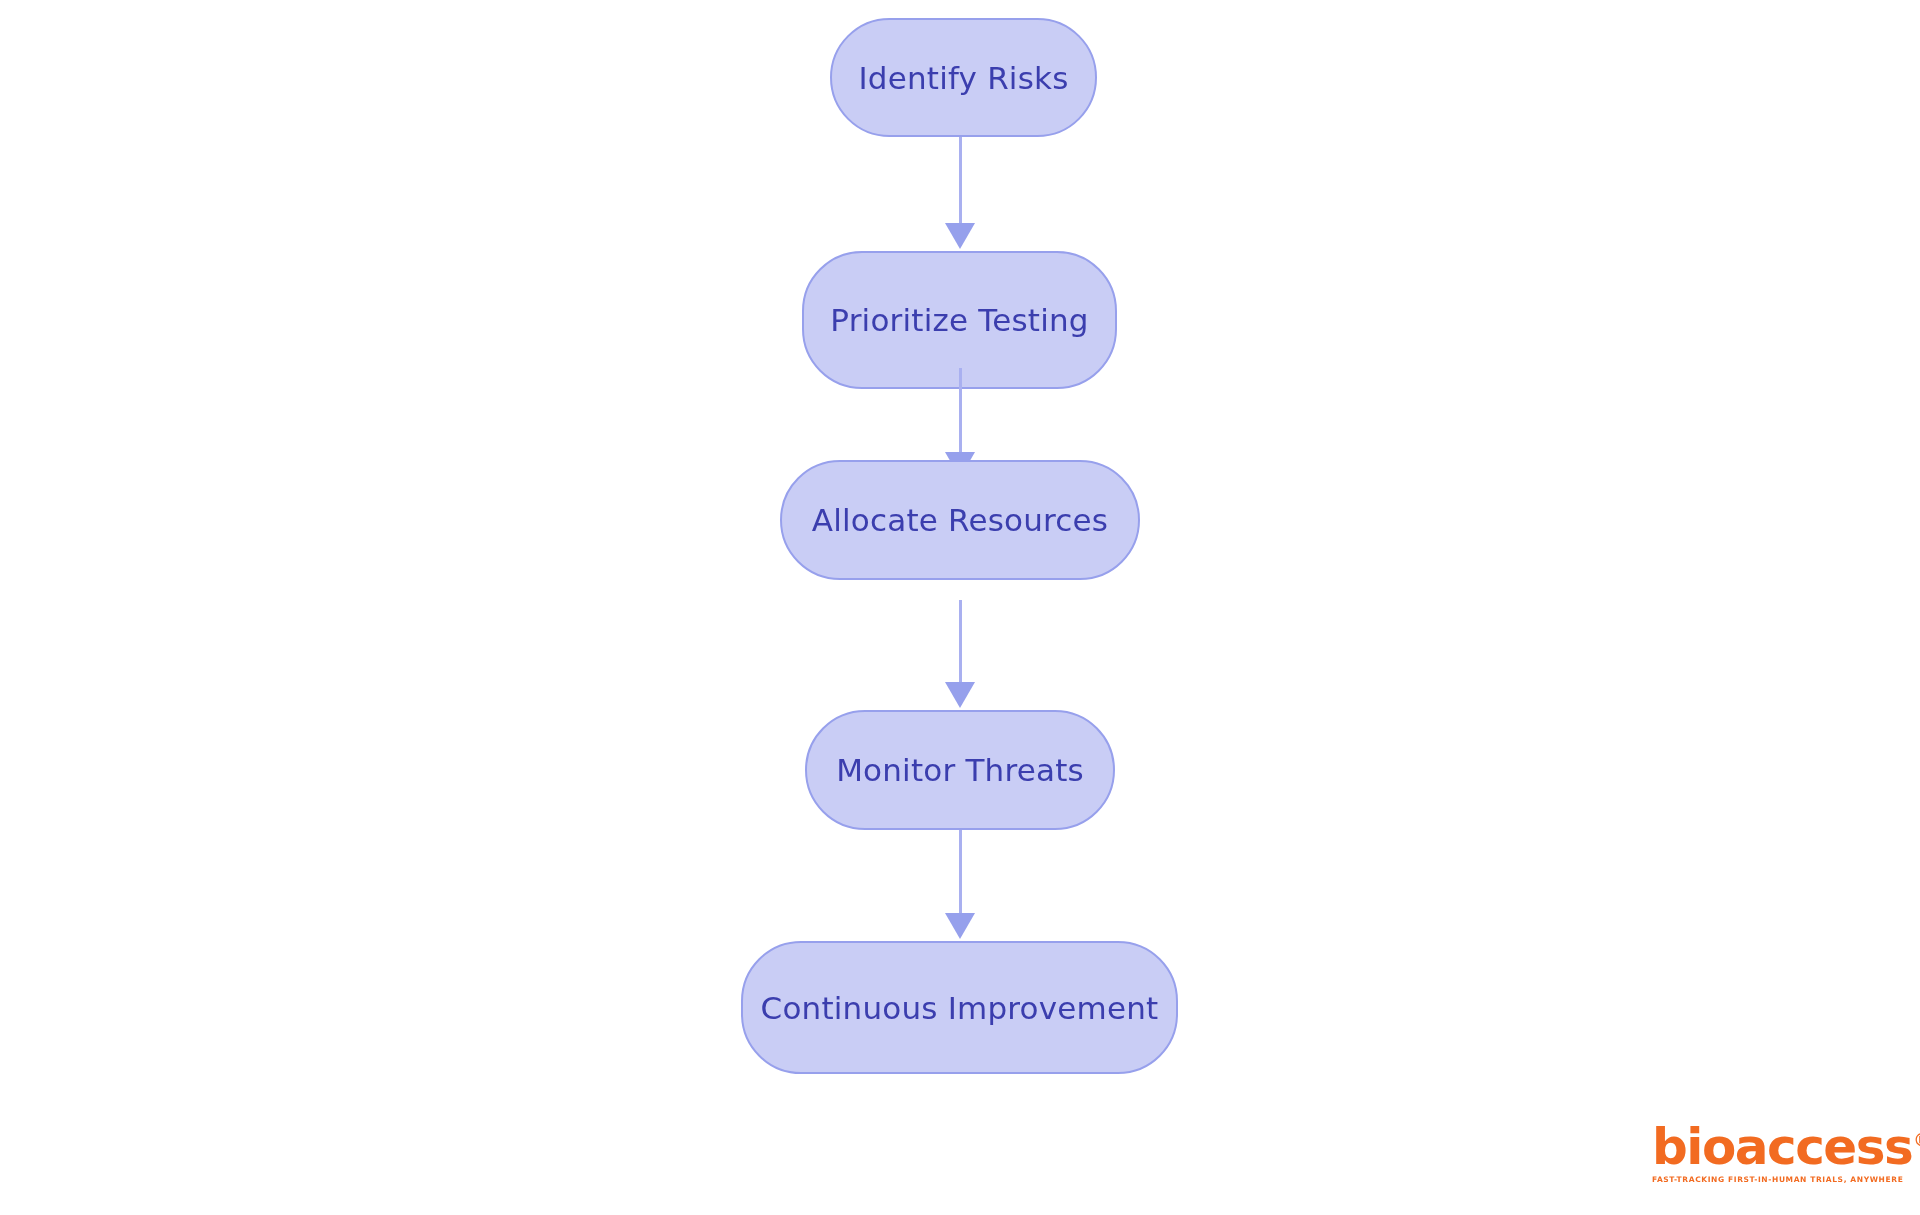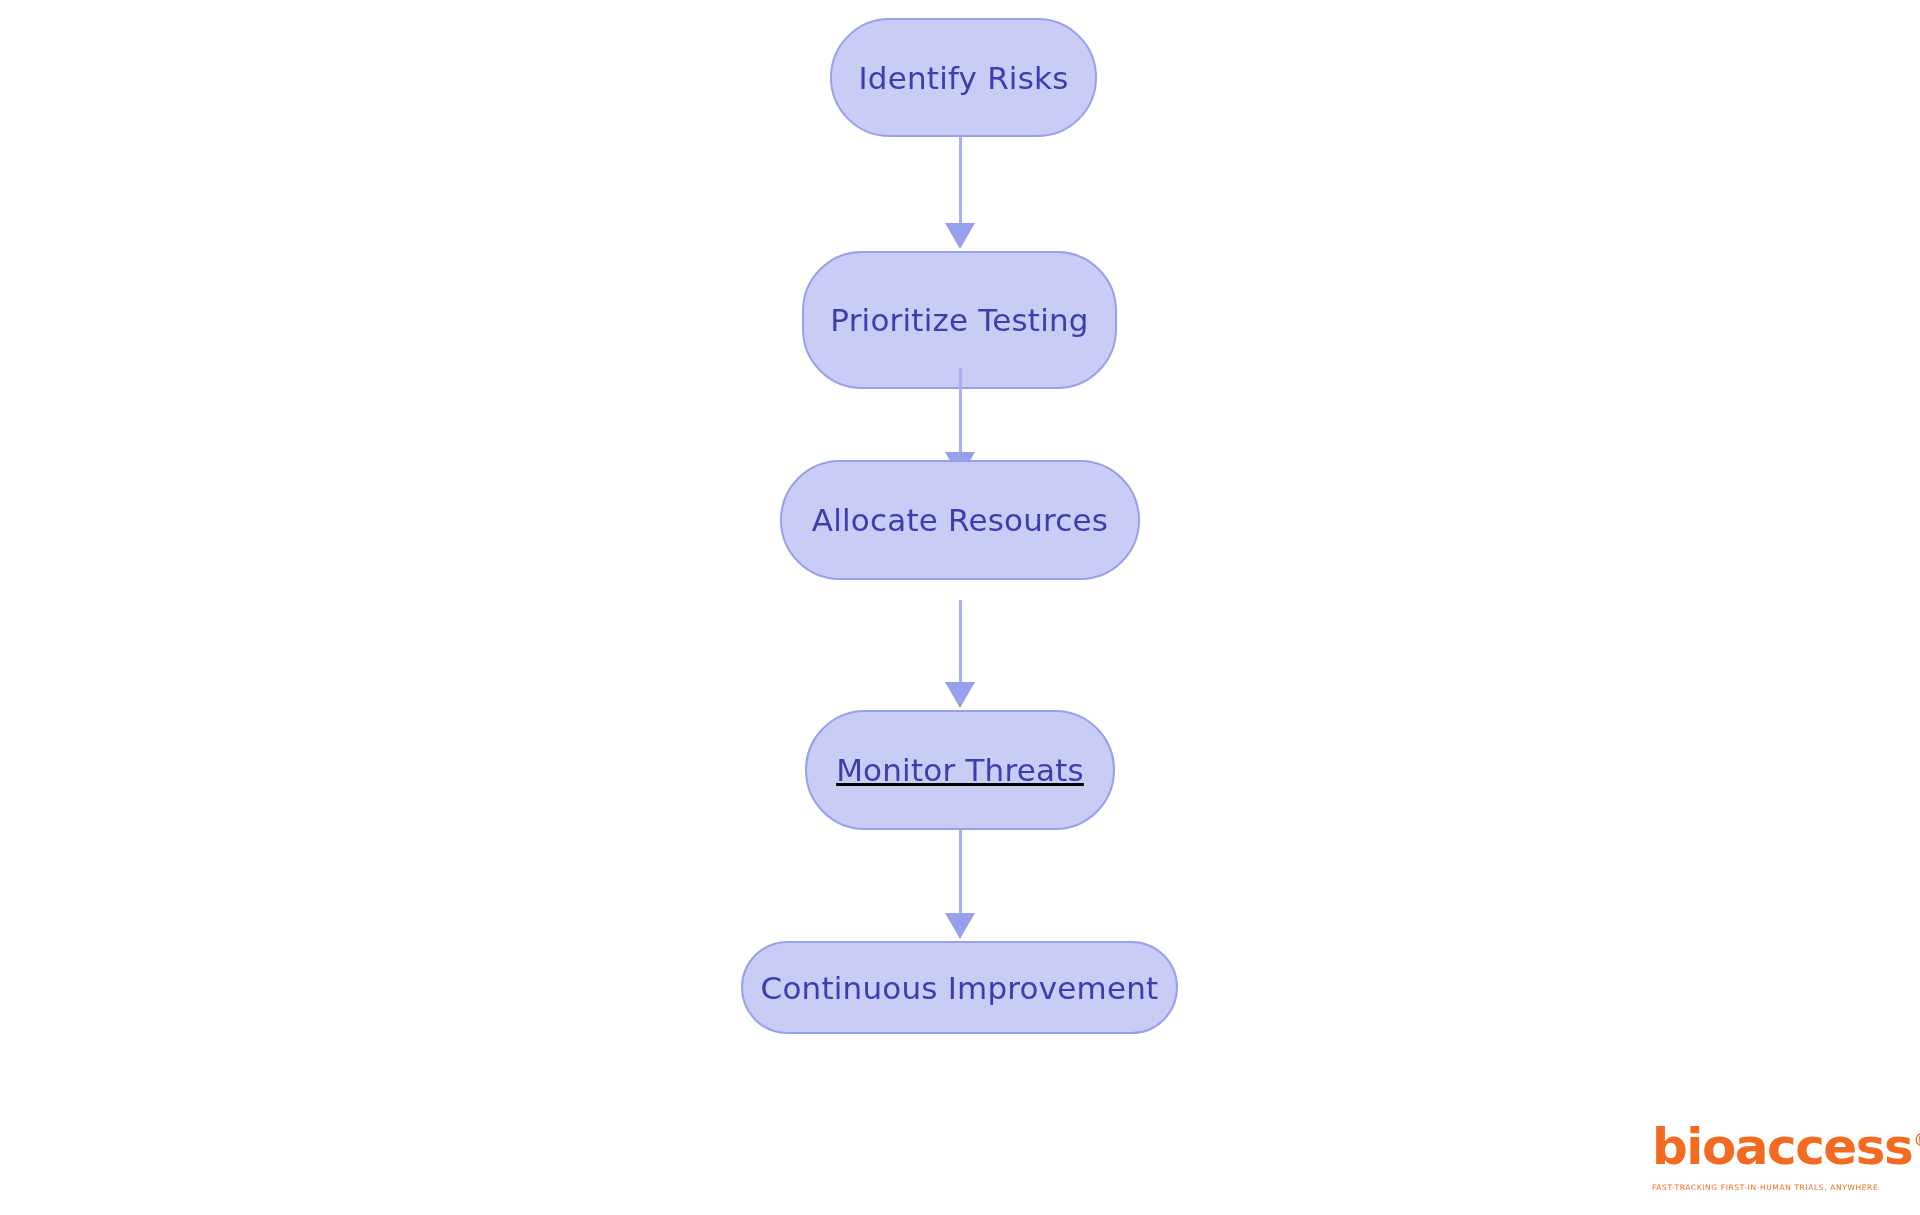--- a/index.html
+++ b/index.html
@@ -34,22 +34,22 @@
   }
   .node-label{
     color:var(--node-text);
     font-size:31px;
     white-space:nowrap;
     letter-spacing:0.2px;
   }
   .n1{left:830px;top:18px;width:267px;height:119px;}
   .n2{left:802px;top:251px;width:315px;height:138px;}
   .n3{left:780px;top:460px;width:360px;height:120px;}
-  .n4{left:805px;top:710px;width:310px;height:120px;text-decoration:underline;}
-  .n5{left:741px;top:941px;width:437px;height:93px;}
+  .n4{left:805px;top:710px;width:310px;height:120px;}
+  .n5{left:741px;top:941px;width:437px;height:133px;}
   .arrow{
     position:absolute;
     left:945px;
     width:30px;
     display:flex;
     flex-direction:column;
     align-items:center;
   }
   .a1{top:137px;height:112px;}
   .a2{top:368px;height:110px;}
@@ -81,23 +81,23 @@
     white-space:nowrap;
   }
   .logo-reg{
     font-size:17px;
     font-weight:800;
     vertical-align:18px;
     letter-spacing:0;
     margin-left:1px;
   }
   .logo-tagline{
-    margin-top:11px;
+    margin-top:3px;
     font-size:7.5px;
-    font-weight:400;
+    font-weight:700;
     letter-spacing:0.62px;
     white-space:nowrap;
   }
 </style>
 </head>
 <body>
 
 <div class="canvas">
 
   <div class="node n1">

